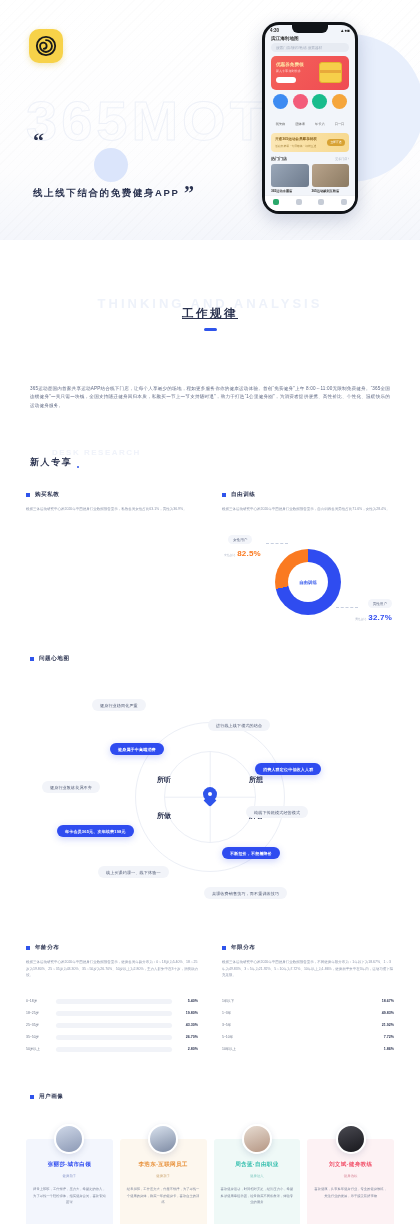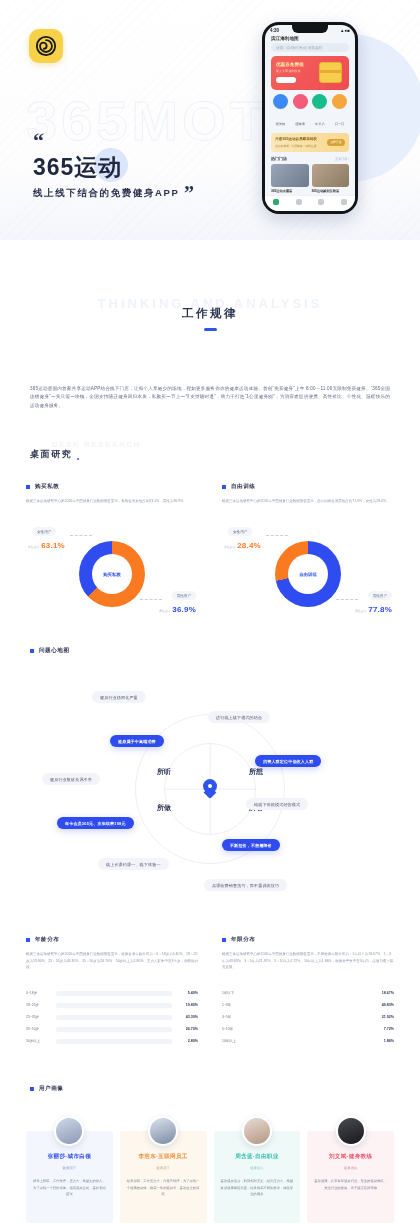--- a/index.html
+++ b/index.html
@@ -152,21 +152,21 @@
   .ph-tabs {
     position:absolute; bottom:0; left:0; right:0; height:16px;
     background:#fff; display:flex; border-top:1px solid #eef0f4;
   }
   .ph-tab { flex:1; text-align:center; padding-top:3px; }
   .ph-tab i { display:block; width:6px; height:6px; margin:0 auto 1px; border-radius:2px; background:#c6ccd6; }
   .ph-tab.on i { background:#2ba86b; }
 
   
   .band { width:420px; background:#fff; }
-  .sec-head { position: relative; text-align:center; padding-top: 66px; }
+  .sec-head { position: relative; text-align:center; padding-top: 66px; text-decoration: underline; }
   .sec-head .wm {
     position:absolute; left:0; right:0; top:56px;
     font-size: 13px; letter-spacing: 3px; color:#eef2fa; font-weight:700;
   }
   .sec-head h2 { font-size: 11.5px; letter-spacing: 2.5px; color:#2b3350; font-weight:700; position:relative; }
   .sec-head .bar { width: 13px; height: 2.5px; background:#2f54eb; margin: 7px auto 0; border-radius:2px; }
 
   
   .blk { position: relative; padding: 0 30px; }
   .blk-title { position: relative; margin-top: 0; }
@@ -282,21 +282,20 @@
     <div class="hero-logo">
       <svg width="22" height="22" viewBox="0 0 24 24" aria-hidden="true">
         <circle cx="12" cy="12" r="10" fill="none" stroke="#1a1a1a" stroke-width="2"></circle>
         <path d="M12 5.5c3.6 0 6.5 2.9 6.5 6.5S15.6 18.5 12 18.5 5.5 15.6 5.5 12c0-2 1.6-3.6 3.6-3.6S12.7 10 12.7 12s-1.6 3-3 3" fill="none" stroke="#1a1a1a" stroke-width="2" stroke-linecap="round"></path>
       </svg>
     </div>
 
     <div class="watermark">365MOTION</div>
     <div class="hero-bluedot"></div>
     <div class="quote-open">“</div>
-    <h1 class="hero-title">365运动</h1>
     <div class="hero-sub">线上线下结合的免费健身APP</div>
     <div class="quote-close">”</div>
 
     <div class="phone-halo"></div>
 
     <div class="phone">
       <div class="phone-screen">
         <div class="notch"></div>
         <div class="ph-status">
           <span>4:30</span>
@@ -392,76 +391,58 @@
     <div class="sec-head">
       <div class="wm">THINKING AND ANALYSIS</div>
       <h2>工作规律</h2>
       <div class="bar"></div>
     </div>
 
     <div class="blk" style="margin-top:54px">
       <p class="body-text">365运动是国内首家共享运动APP结合线下门店，让每个人享最少的场地，程如更多服务你你的健康运动体验。首创“免费健身”上午 8:00～11:00无限制免费健身。“365全国连锁健身”一天只需一块钱，全国支持随迁健身回归本质，私教买一节上一节支持随时退”，致力于打造“1公里健身圈”，为消费者提供便携、高性价比、个性化、温暖快乐的运动健身服务。</p>
     </div>
 
-    <div class="blk" style="margin-top:32px">
+    <div class="blk" style="margin-top:40px">
       <div class="blk-title">
         <div class="wm">DESK RESEARCH</div>
-        <h3>桌面研究</h3>
+        <h3>新人专享</h3>
       </div>
     </div>
 
     <div class="two-col" style="margin-top:22px">
       <div class="col">
         <div class="sub-head">
           <i></i>
           <b>购买私教</b>
         </div>
         <p class="sub-desc">根据三体运动研究中心发2020年中国健身行业数据报告显示，私教会员女性占比63.1%，男性为36.9%。</p>
-        <div class="donut-wrap">
-          <div class="tag" style="left:6px; top:16px">女性用户</div>
-          <div class="pctline" style="left:2px; top:30px">
-            <em>女性占比</em>
-            <b style="color:#FA7A21">63.1%</b>
-          </div>
-          <div class="lead" style="left:44px; top:24px; width:22px;"></div>
-
-          <div class="donut" style="background: conic-gradient(#FA7A21 0 63.1%, #2F4CF0 63.1% 100%);"></div>
-          <div class="donut-label" style="top:63px;">购买私教</div>
-
-          <div class="lead" style="right:36px; top:88px; width:22px;"></div>
-          <div class="tag" style="right:2px; top:80px">男性用户</div>
-          <div class="pctline" style="right:2px; top:94px">
-            <em>男性占比</em>
-            <b style="color:#2F4CF0">36.9%</b>
-          </div>
-        </div>
       </div>
 
       <div class="col">
         <div class="sub-head">
           <i></i>
           <b>自由训练</b>
         </div>
         <p class="sub-desc">根据三体运动研究中心发2020年中国健身行业数据报告显示，自由训练会员男性占比71.6%，女性为28.4%。</p>
         <div class="donut-wrap">
           <div class="tag" style="left:6px; top:16px">女性用户</div>
           <div class="pctline" style="left:2px; top:30px">
             <em>女性占比</em>
-            <b style="color:#FA7A21">28.4%</b>
+            <b style="color:#FA7A21">82.5%</b>
           </div>
           <div class="lead" style="left:44px; top:24px; width:22px;"></div>
 
           <div class="donut" style="background: conic-gradient(#2F4CF0 0 71.6%, #FA7A21 71.6% 100%);"></div>
           <div class="donut-label" style="top:63px;">自由训练</div>
 
           <div class="lead" style="right:36px; top:88px; width:22px;"></div>
           <div class="tag" style="right:2px; top:80px">男性用户</div>
           <div class="pctline" style="right:2px; top:94px">
             <em>男性占比</em>
-            <b style="color:#2F4CF0">77.8%</b>
+            <b style="color:#2F4CF0">32.7%</b>
           </div>
         </div>
       </div>
     </div>
 
     <div class="blk" style="margin-top:14px">
       <div class="sub-head">
         <i></i>
         <b>问题心地图</b>
       </div>

